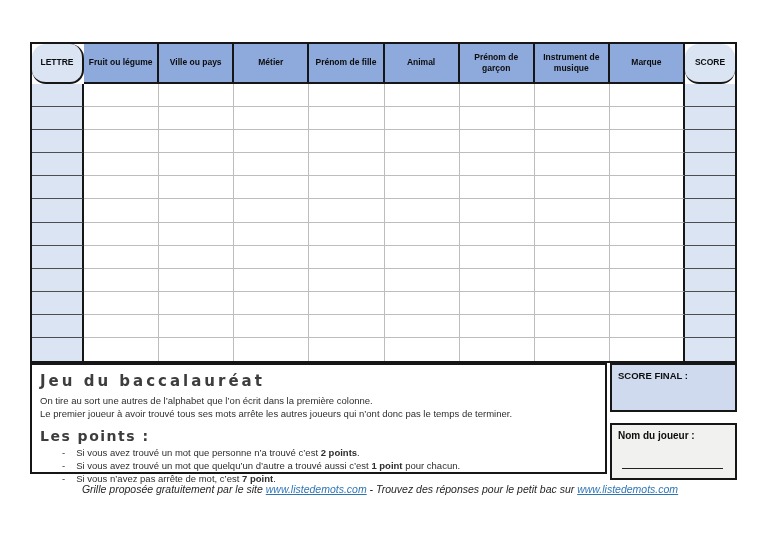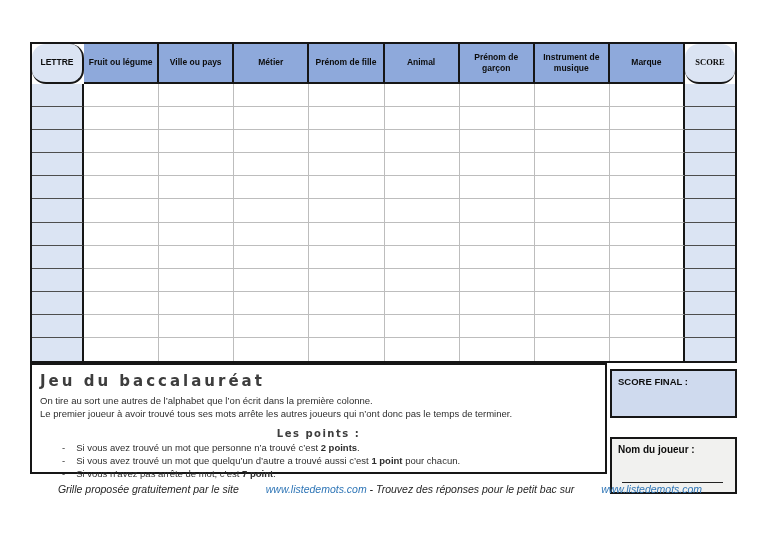--- a/index.html
+++ b/index.html
@@ -17,63 +17,63 @@
     grid-template-rows:40px repeat(12,1fr);background:#fff;
   }
   .h{
     display:flex;align-items:center;justify-content:center;text-align:center;
     font-weight:bold;font-size:8.5px;line-height:1.3;color:#0d0d0d;
     padding:1px 2px;box-sizing:border-box;
     border-right:2px solid var(--border);border-bottom:2px solid var(--border);
   }
   .h.hm{background:var(--hdrblue);}
   .h.hl{background:var(--ltblue);border-radius:14px;}
-  .h.last{border-right:none;font-family:Liberation Serif, serif;}
+  .h.last{border-right:none;}
   .c{box-sizing:border-box;}
   .c.left{background:var(--ltblue);border-right:2px solid var(--border);border-bottom:1px solid #4d4d4d;}
   .c.data{border-right:1px solid #bdbdbd;border-bottom:1px solid #bdbdbd;background:#fff;}
   .c.data.preScore{border-right:2px solid var(--border);}
   .c.score{background:var(--ltblue);border-bottom:1px solid #4d4d4d;}
   .c.lastRow{border-bottom:none !important;}
   
   .info{
     position:absolute;left:30px;top:363px;width:577px;height:111px;
     box-sizing:border-box;border:2px solid var(--border);background:#fff;
     padding:5px 8px 16px 8px;
   }
   .title{
     font-family:"DejaVu Sans", sans-serif;font-weight:bold;font-size:15px;
     letter-spacing:3px;color:#3d3d3d;margin:2px 0 4px 0;
   }
   .para{font-size:9.5px;color:#2e2e2e;line-height:1.4;}
   .pointsHeading{
-    font-family:"DejaVu Sans", sans-serif;font-weight:bold;font-size:10px;
-    letter-spacing:1.5px;color:#3d3d3d;margin:7px 0 2px 0;text-align:center;
+    font-family:"DejaVu Sans", sans-serif;font-weight:bold;font-size:14px;
+    letter-spacing:1.5px;color:#3d3d3d;margin:7px 0 2px 0;
   }
   .bullet{font-size:9.5px;color:#2e2e2e;line-height:1.4;margin-left:22px;display:flex;}
   .bullet::before{content:"-";margin-right:11px;}
   .bullet b{font-weight:bold;}
   
   .scoreFinal{
     position:absolute;left:610px;top:363px;width:127px;height:49px;
     box-sizing:border-box;border:2px solid var(--border);background:var(--sfblue);
-    padding:5px 6px;font-weight:bold;font-size:9.5px;color:#0d0d0d;margin-top:6px;
+    padding:5px 6px;font-weight:bold;font-size:9.5px;color:#0d0d0d;
   }
   .playerBox{
-    position:absolute;left:610px;top:437px;width:127px;height:57px;
+    position:absolute;left:610px;top:423px;width:127px;height:57px;
     box-sizing:border-box;border:2px solid var(--border);background:var(--playerbg);
     padding:5px 6px;font-weight:bold;font-size:10px;color:#0d0d0d;
   }
   .nameLine{position:absolute;left:10px;right:12px;bottom:9px;border-bottom:1.2px solid #222;}
   
   .footer{
     position:absolute;left:0;top:483px;width:760px;text-align:center;
     font-style:italic;font-size:10.5px;color:#262626;
   }
-  .footer a{color:var(--link);cursor:pointer;font-style:italic;margin-left:24px;}
+  .footer a{color:var(--link);text-decoration:underline;cursor:pointer;font-style:italic;}
 </style>
 </head>
 <body style="--border: #161616; --hdrblue: #8ea9db; --ltblue: #dbe4f3; --sfblue: #cfdaee; --playerbg: #f1f1ef; --link: #2e75b6;">
 
 <div class="grid" id="bac-table">
     <div class="h hl">LETTRE</div>
     <div class="h hm">Fruit ou légume</div>
     <div class="h hm">Ville ou pays</div>
     <div class="h hm">Métier</div>
     <div class="h hm">Prénom de fille</div>

